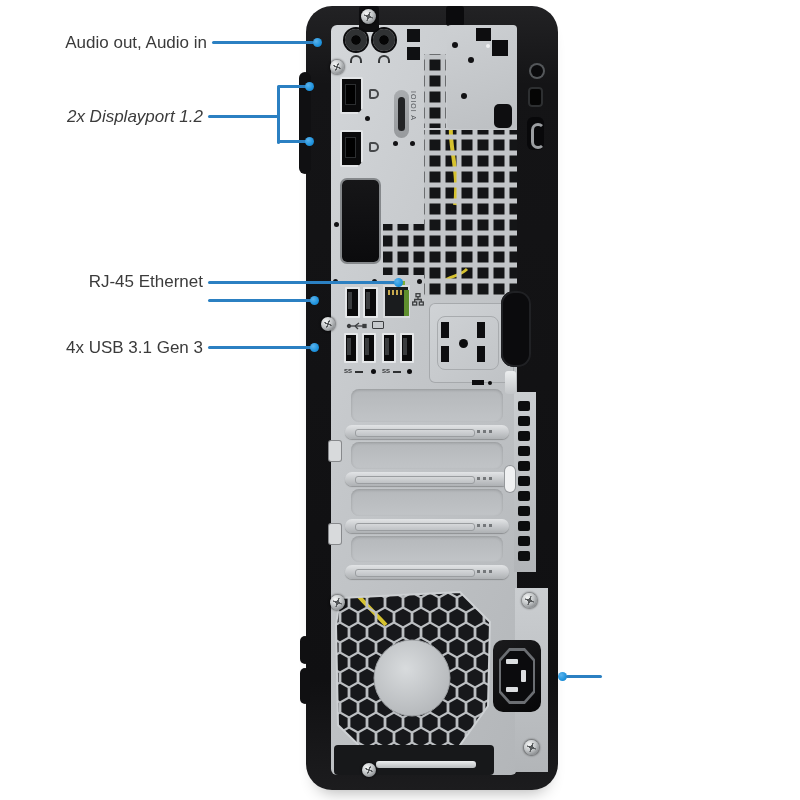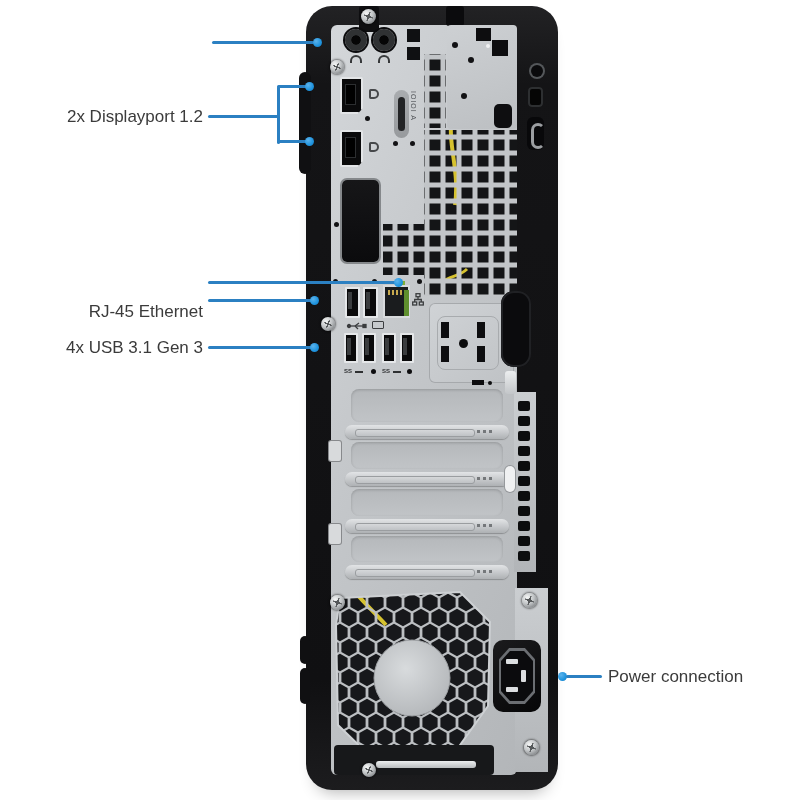--- a/index.html
+++ b/index.html
@@ -243,39 +243,39 @@
   <div class="screw" style="left:524px;top:740px;width:15px;height:15px;"></div>
   <div class="screw" style="left:362px;top:763px;width:14px;height:14px;"></div>
 
   <div class="abs" style="left:493px;top:640px;width:48px;height:72px;border-radius:10px;background:linear-gradient(145deg,#1b1b1d,#060607);"></div>
   <div class="abs oct" style="left:499px;top:648px;width:36px;height:56px;background:#6b6e72;"></div>
   <div class="abs oct" style="left:501px;top:651px;width:32px;height:50px;background:#0b0b0d;"></div>
   <div class="pin" style="left:506px;top:659px;width:12px;height:5px;"></div>
   <div class="pin" style="left:521px;top:670px;width:5px;height:12px;"></div>
   <div class="pin" style="left:506px;top:687px;width:12px;height:5px;"></div>
 
+  <div class="lbl r" style="left:30px;top:32px;width:177px;">Audio out, Audio in</div>
   <div class="cline" style="left:212px;top:41px;width:102px;height:3px;"></div>
   <div class="cdot" style="left:313px;top:38px;"></div>
 
-  <div class="lbl r" style="left:30px;top:106px;width:173px;">2x Displayport 1.2</div>
+  <div class="lbl r" style="left:30px;top:106px;width:173px;font-style:italic;">2x Displayport 1.2</div>
   <div class="cline" style="left:208px;top:115px;width:71px;height:3px;"></div>
   <div class="cline" style="left:277px;top:86px;width:3px;height:58px;"></div>
   <div class="cline" style="left:277px;top:85px;width:32px;height:3px;"></div>
   <div class="cline" style="left:277px;top:140px;width:32px;height:3px;"></div>
   <div class="cdot" style="left:305px;top:82px;"></div>
   <div class="cdot" style="left:305px;top:137px;"></div>
 
-  <div class="lbl r" style="left:30px;top:271px;width:173px;margin-top:30px;">RJ-45 Ethernet</div>
+  <div class="lbl r" style="left:30px;top:271px;width:173px;">RJ-45 Ethernet</div>
   <div class="cline" style="left:208px;top:281px;width:190px;height:3px;"></div>
   <div class="cdot" style="left:394px;top:278px;"></div>
 
   <div class="cline" style="left:208px;top:299px;width:106px;height:3px;"></div>
   <div class="cdot" style="left:310px;top:296px;"></div>
 
   <div class="lbl r" style="left:30px;top:337px;width:173px;">4x USB 3.1 Gen 3</div>
   <div class="cline" style="left:208px;top:346px;width:106px;height:3px;"></div>
   <div class="cdot" style="left:310px;top:343px;"></div>
 
   <div class="cdot" style="left:558px;top:672px;"></div>
   <div class="cline" style="left:566px;top:675px;width:36px;height:3px;"></div>
-  <div class="lbl" style="left:608px;top:666px;">Power connection</div>
 
 </div>
 
 </body></html>

